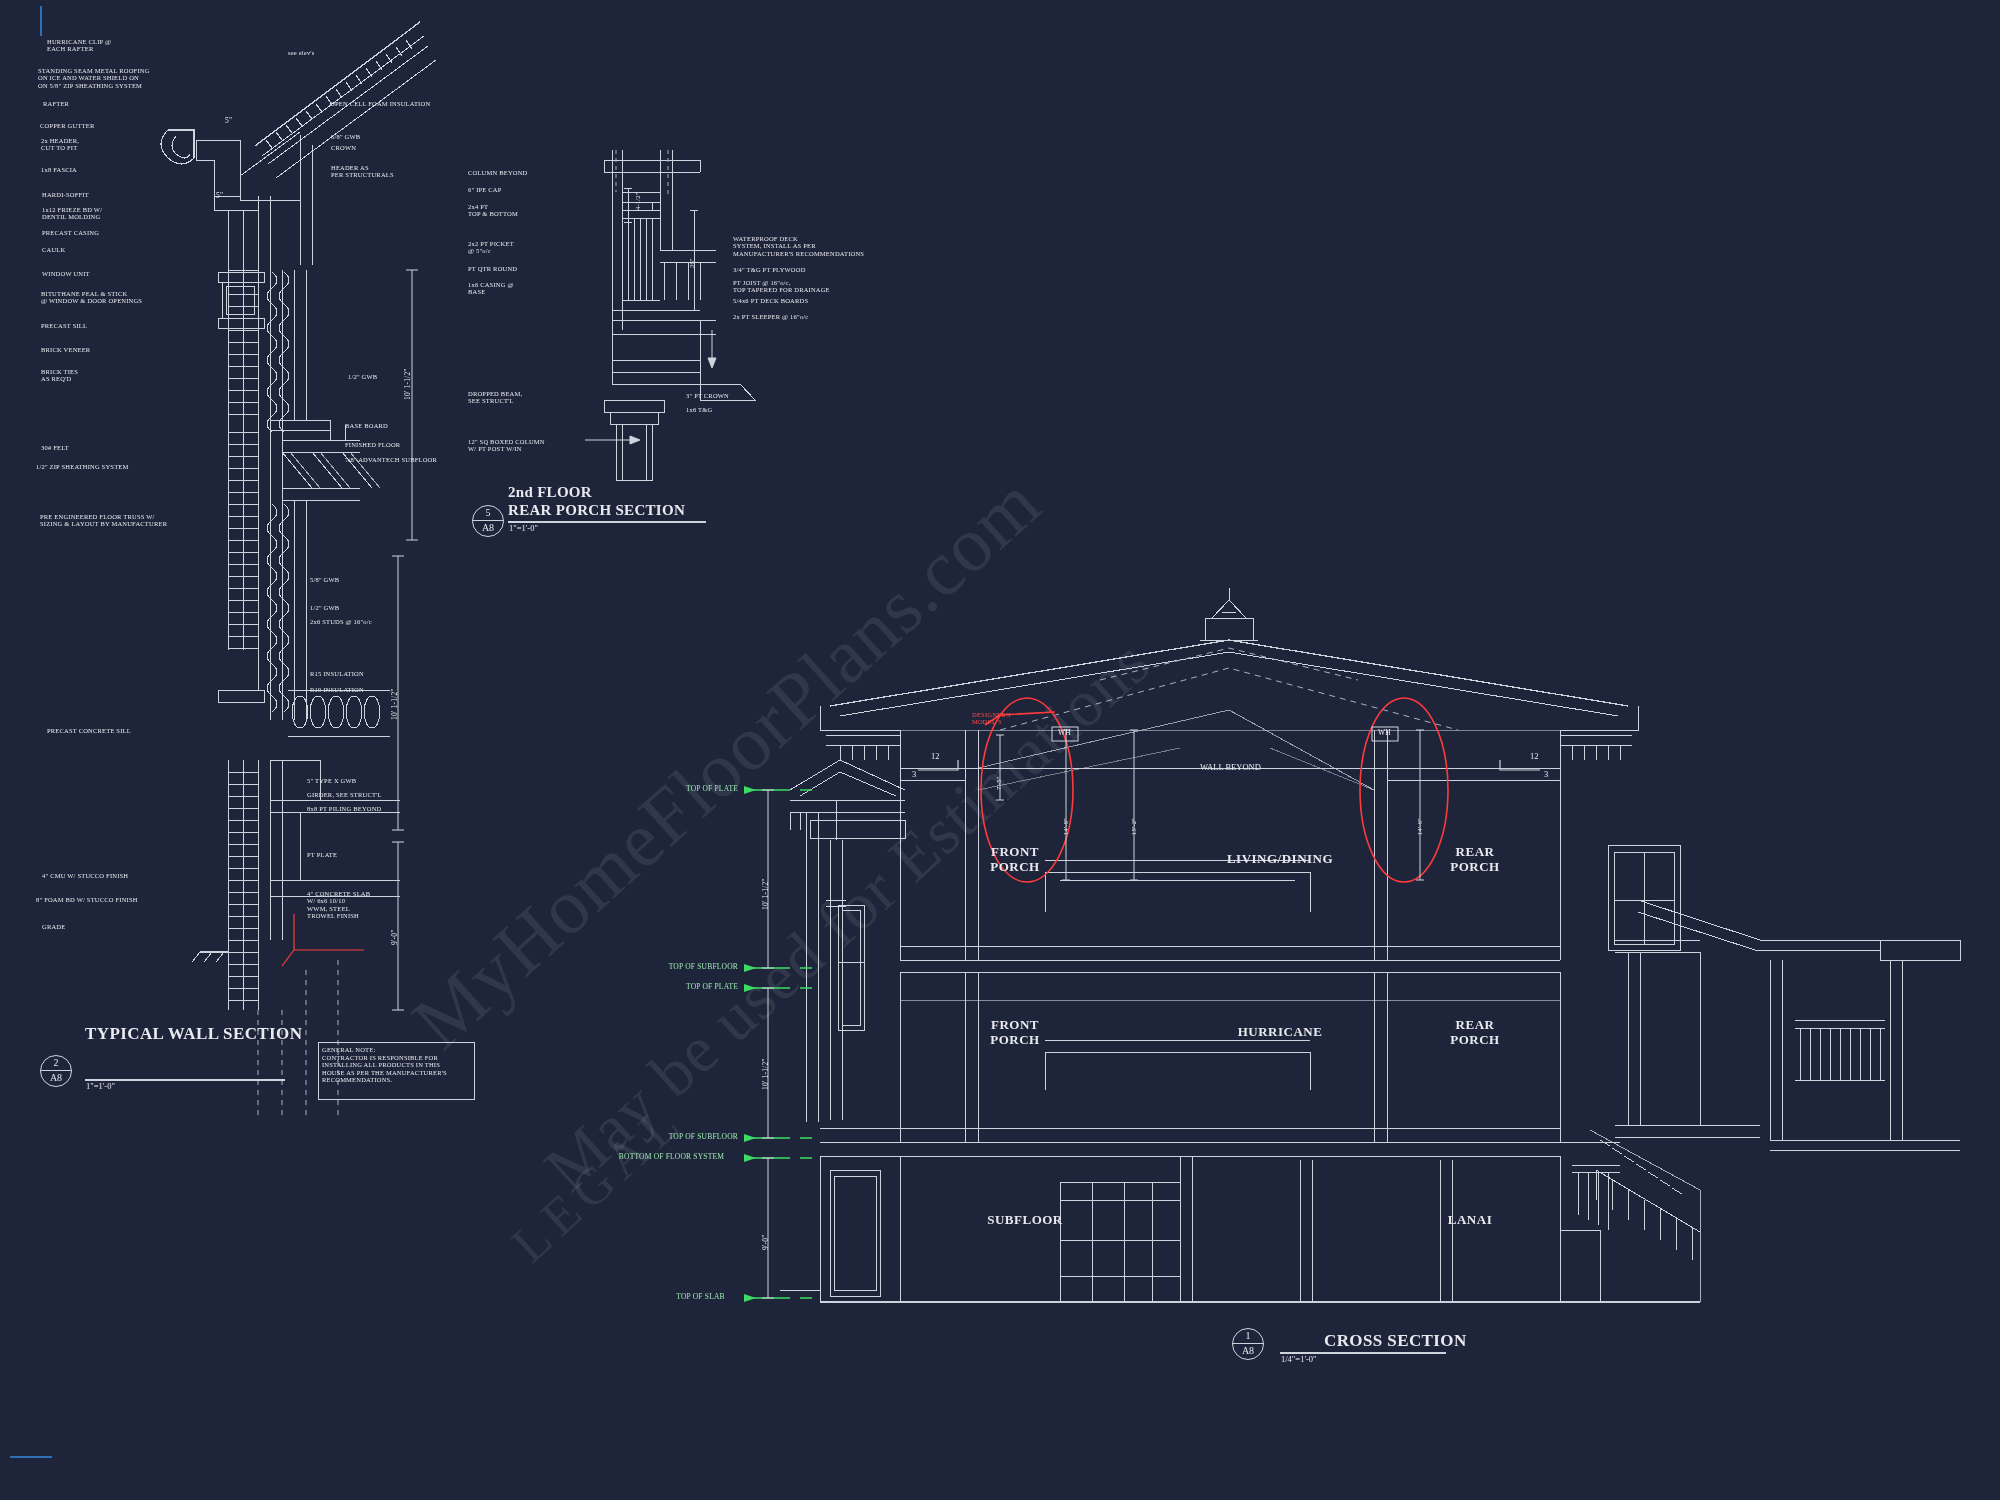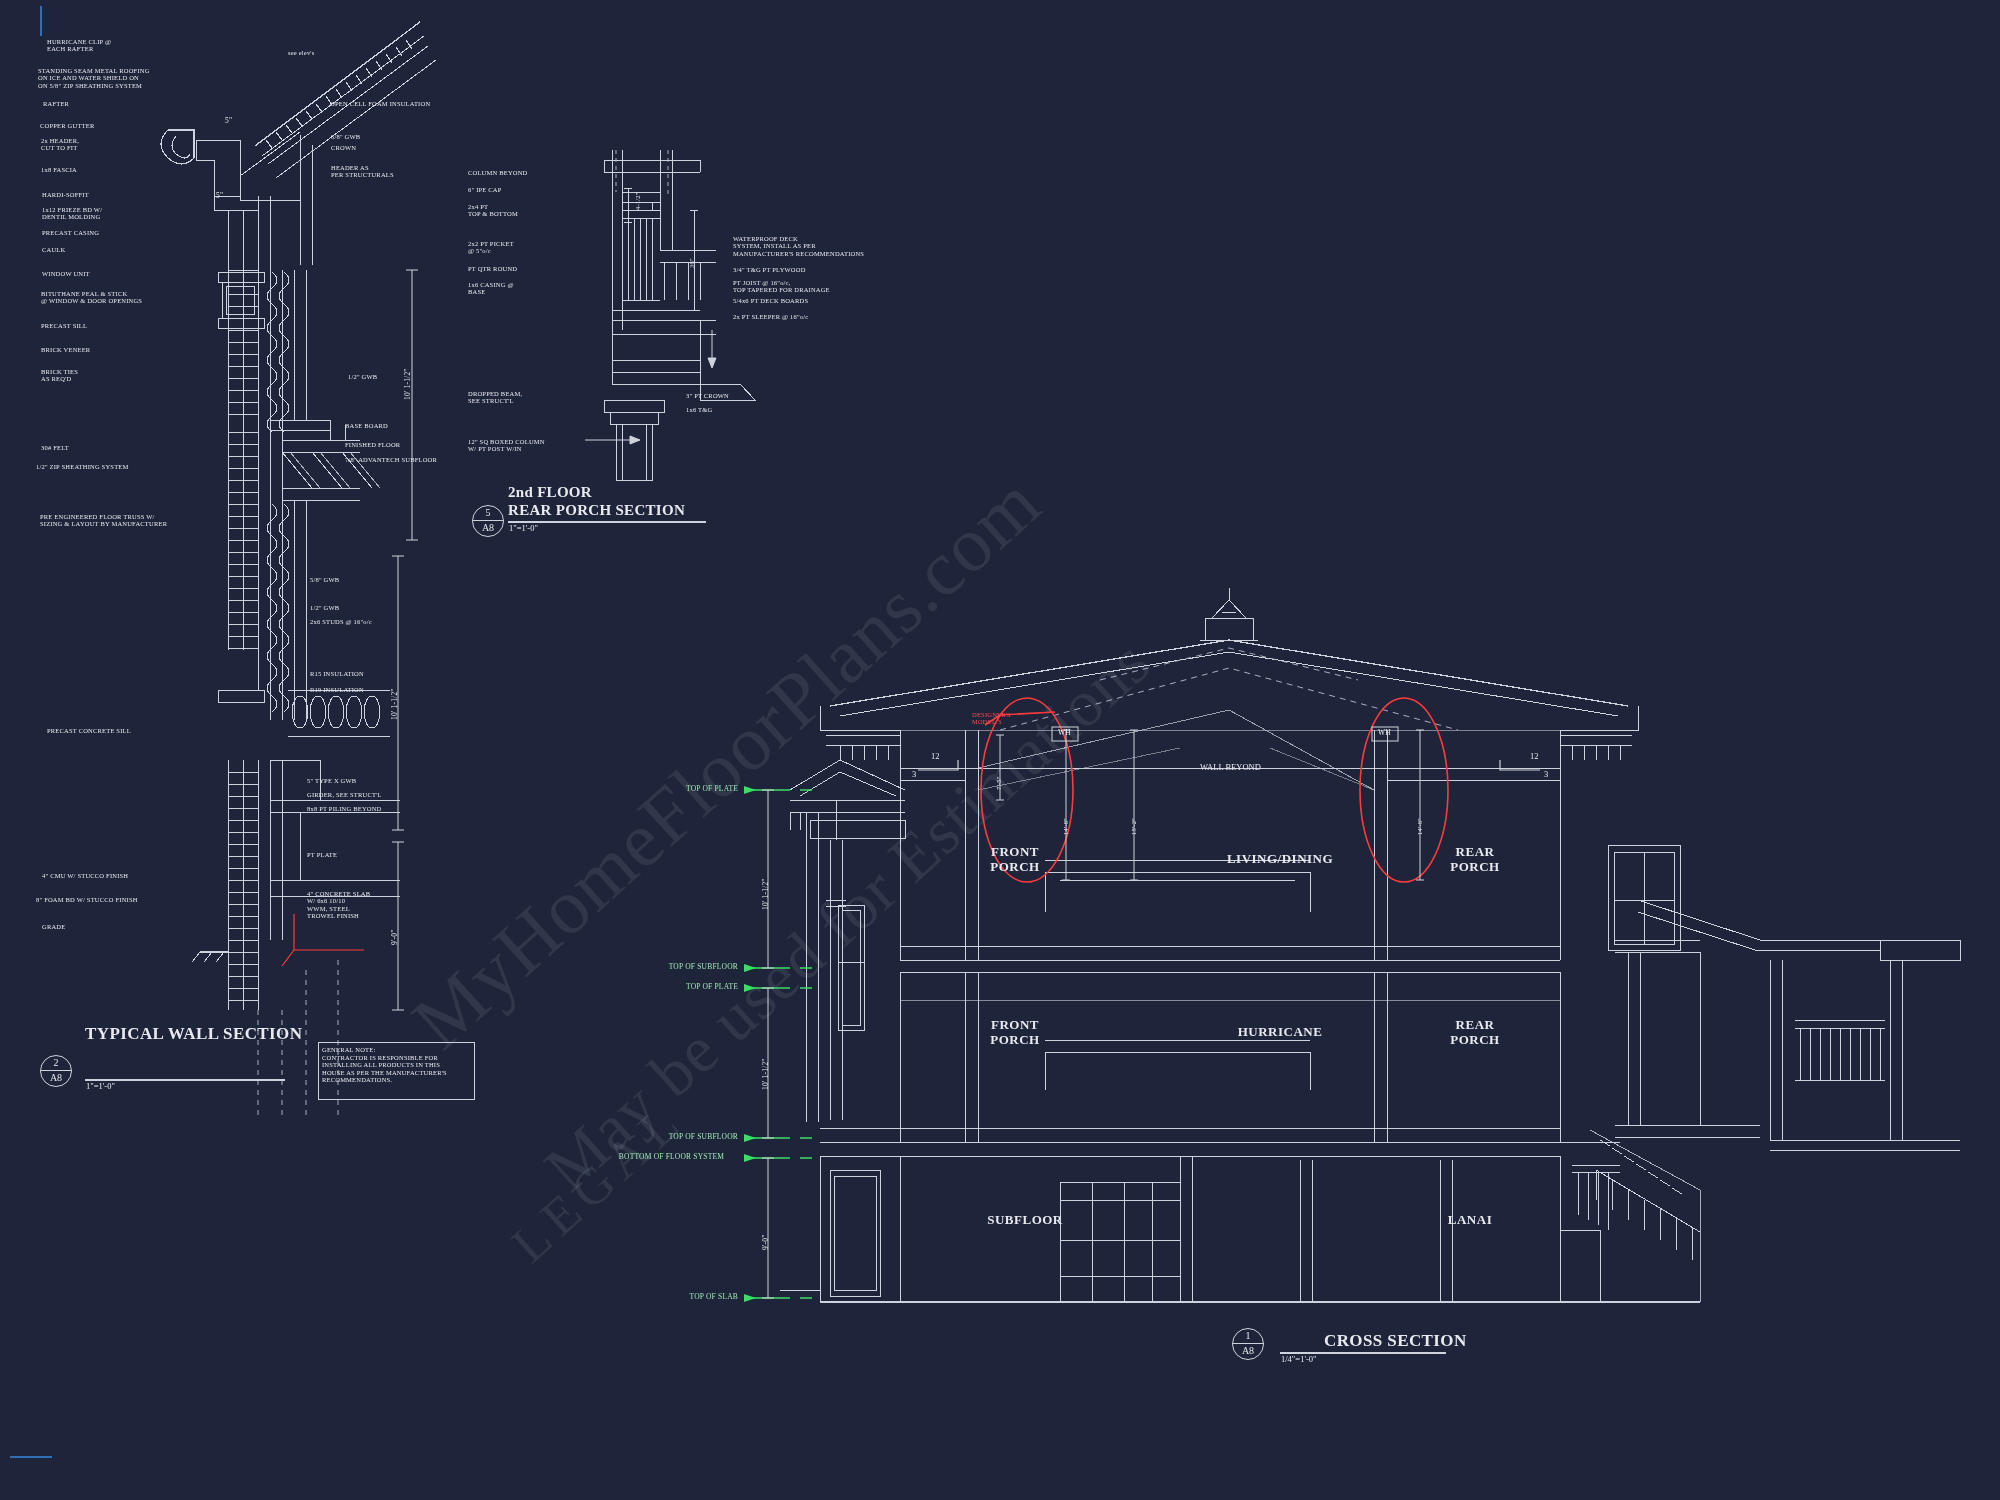--- a/index.html
+++ b/index.html
@@ -504,21 +504,21 @@
 PORCH</div>
 
   <div class="txt room" style="left:925px;top:1213px;width:200px;">SUBFLOOR</div>
   <div class="txt room" style="left:1390px;top:1213px;width:160px;">LANAI</div>
 
   <div class="txt t7 grntxt" style="left:663px;top:785px;text-align:right;width:75px;">TOP OF PLATE</div>
   <div class="txt t7 grntxt" style="left:648px;top:963px;text-align:right;width:90px;">TOP OF SUBFLOOR</div>
   <div class="txt t7 grntxt" style="left:663px;top:983px;text-align:right;width:75px;">TOP OF PLATE</div>
   <div class="txt t7 grntxt" style="left:648px;top:1133px;text-align:right;width:90px;">TOP OF SUBFLOOR</div>
   <div class="txt t7 grntxt" style="left:605px;top:1153px;text-align:center;width:133px;">BOTTOM OF FLOOR SYSTEM</div>
-  <div class="txt t7 grntxt" style="left:663px;top:1293px;text-align:right;width:75px;">TOP OF SLAB</div>
+  <div class="txt t7 grntxt" style="left:663px;top:1293px;text-align:center;width:75px;">TOP OF SLAB</div>
 
   <div class="txt t7" style="left:762px;top:910px;transform:rotate(-90deg);transform-origin:0 0;">10' 1-1/2"</div>
   <div class="txt t7" style="left:762px;top:1090px;transform:rotate(-90deg);transform-origin:0 0;">10' 1-1/2"</div>
   <div class="txt t7" style="left:762px;top:1250px;transform:rotate(-90deg);transform-origin:0 0;">9'-0"</div>
 
   <div class="txt t6" style="left:995px;top:790px;transform:rotate(-90deg);transform-origin:0 0;">7'-5"</div>
   <div class="txt t6" style="left:1062px;top:835px;transform:rotate(-90deg);transform-origin:0 0;">14'-8"</div>
   <div class="txt t6" style="left:1130px;top:835px;transform:rotate(-90deg);transform-origin:0 0;">15'-2"</div>
   <div class="txt t6" style="left:1416px;top:835px;transform:rotate(-90deg);transform-origin:0 0;">14'-6"</div>
 

